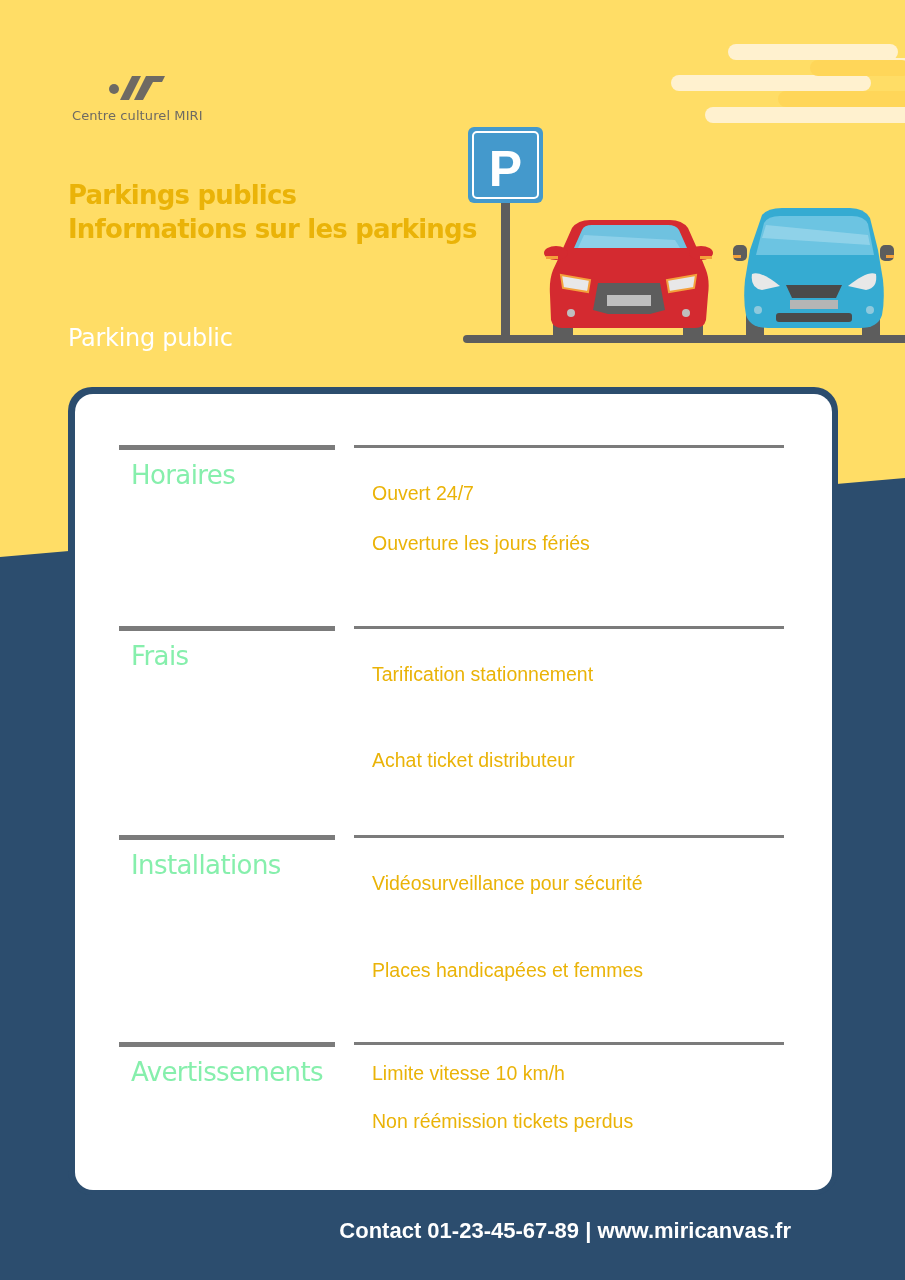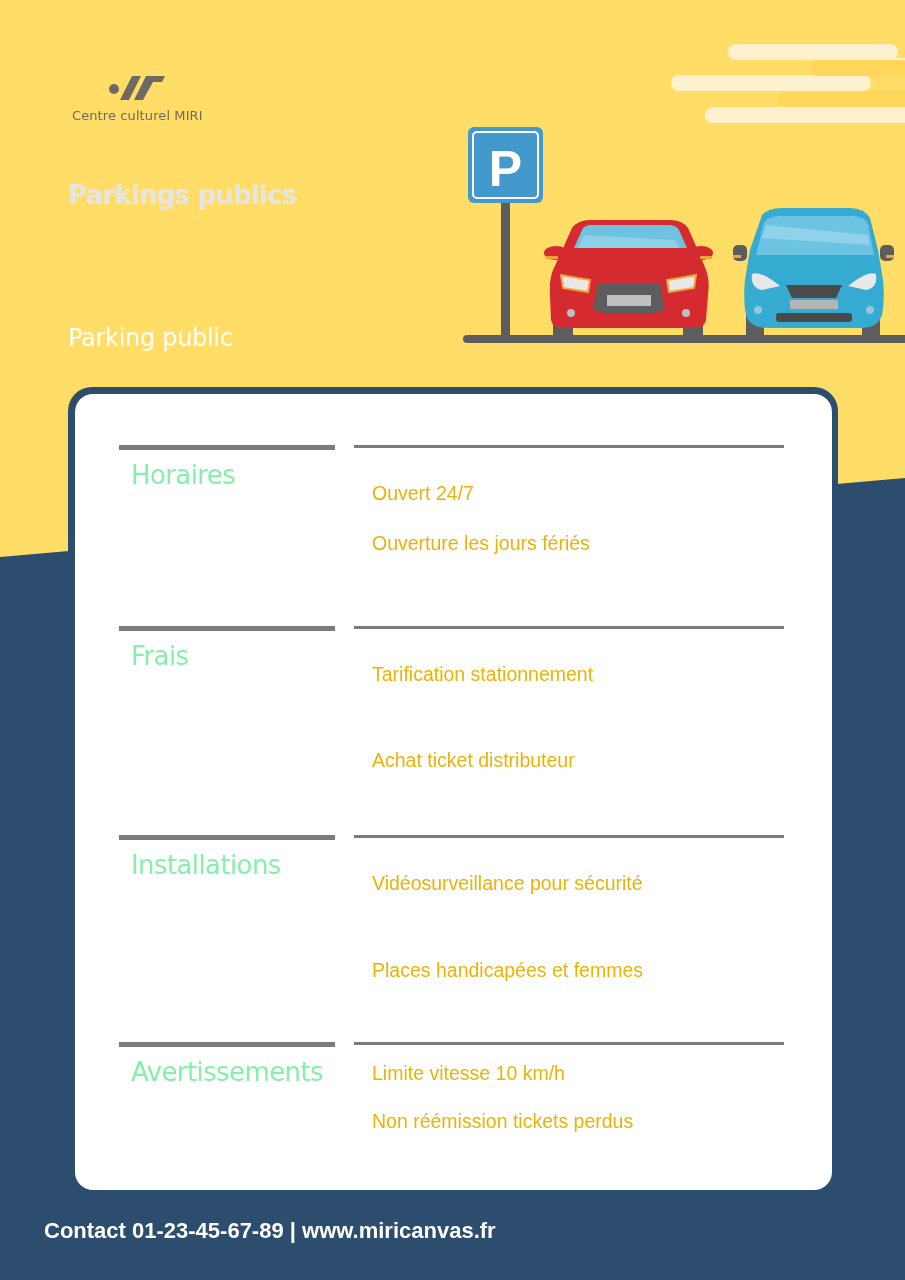--- a/index.html
+++ b/index.html
@@ -18,21 +18,21 @@
   }
   .logo-text {
     font-family: "DejaVu Sans", sans-serif;
     font-size: 13px; color: #6e6a63; letter-spacing: 0.1px;
   }
 
   .title {
     position: absolute; left: 68px; top: 178px;
     font-family: "DejaVu Sans", sans-serif;
     font-weight: bold;
-    color: #e5e5e5;
+    color: #eab308;
     font-size: 26px;
     line-height: 34px;
     letter-spacing: -0.8px;
     z-index: 3;
   }
   .title span { display: block; }
 
   .subtitle {
     position: absolute; left: 68px; top: 324px;
     font-family: "DejaVu Sans", sans-serif;
@@ -71,24 +71,24 @@
   }
   .sec-item {
     position: absolute; left: 253px;
     font-family: Liberation Sans, sans-serif;
     font-size: 19.5px; color: #eab308;
     white-space: nowrap;
   }
 
   .footer {
     position: absolute; left: 0; top: 1218px; width: 791px;
-    text-align: left;
+    text-align: right;
     font-family: "Liberation Sans", sans-serif;
     font-weight: bold;
-    font-size: 22px; color: #ffffff; margin-left: 44px;
+    font-size: 22px; color: #ffffff;
   }
 </style>
 </head>
 <body>
 
 <div class="bg-layer">
   <svg class="bg-svg" width="905" height="1280" viewBox="0 0 905 1280">
     <polygon points="0,0 905,0 905,478 0,557" fill="#ffdd66"></polygon>
   </svg>
 </div>
@@ -161,20 +161,21 @@
     <path d="M336,255 L392,255 L386,268 L342,268 Z" fill="#4a4a4a"></path>
     <rect x="340" y="270" width="48" height="9" fill="#b5b5b5"></rect>
     <rect x="326" y="283" width="76" height="9" rx="3" fill="#4a4a4a"></rect>
     <circle cx="308" cy="280" r="4" fill="#8fc9dd"></circle>
     <circle cx="420" cy="280" r="4" fill="#8fc9dd"></circle>
   </g>
 </svg>
 
 <h1 class="title">
   <span>Parkings publics</span>
+  <span>Informations sur les parkings</span>
 </h1>
 
 <div class="subtitle">Parking public</div>
 
 <div class="card-frame"></div>
 <div class="card"></div>
 
 <div class="section" style="top:445px;">
   <div class="sec-bar-left"></div>
   <div class="sec-bar-right"></div>

